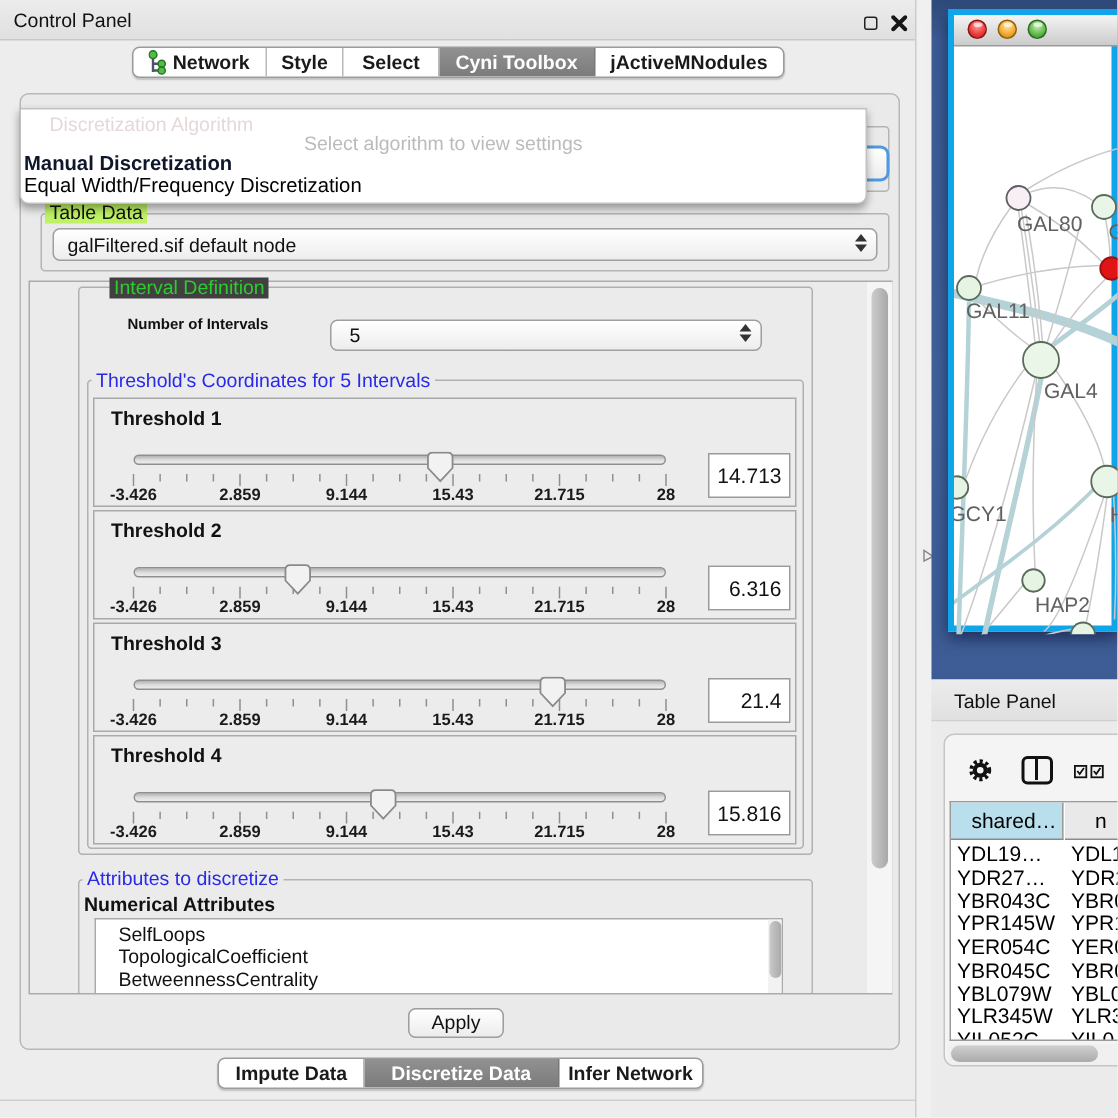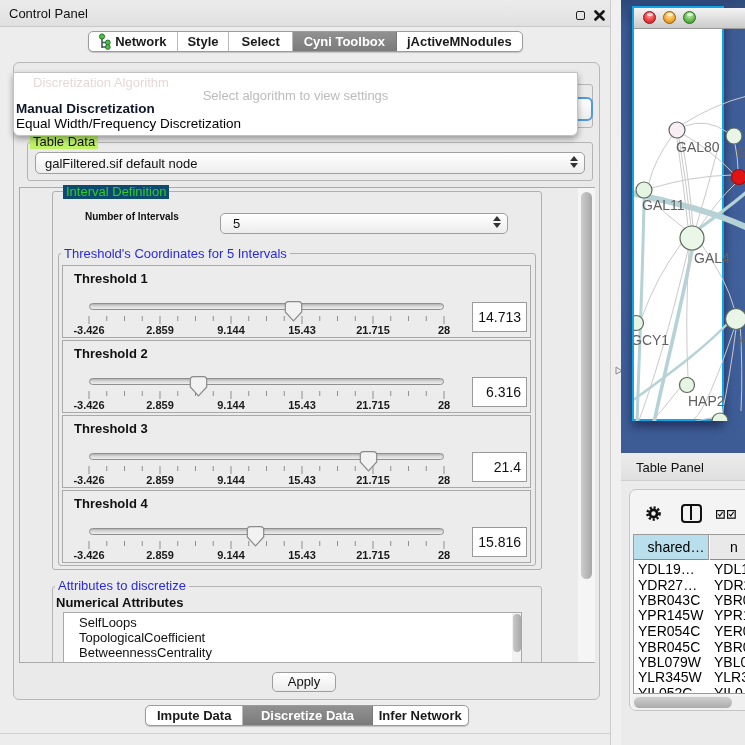--- a/index.html
+++ b/index.html
@@ -65,22 +65,22 @@
 #popup { left:13px; top:72px; width:565px; height:64px; background:#fff;
   border:1px solid #c2c2c2; border-radius:0 0 6px 6px;
   box-shadow:0 3px 6px rgba(0,0,0,0.35); z-index:30; }
 
 
 #divider { left:610px; top:0; width:11px; height:745px; background:#f0f0f0; border-left:1px solid #cccccc; }
 
 
 #rightbg { left:621px; top:0; width:124px; height:453px;
   background:linear-gradient(#2e4a7a, #3d5c96 6%, #41619c 60%, #3d5c96); }
-#netwin { left:632px; top:6px; width:92px; height:415px; background:#fff;
-  border:2px solid #0ea5e9; box-shadow:0 5px 10px rgba(0,0,25,0.5); }
+#netwin { left:632px; top:6px; width:113px; height:415px; background:#fff;
+  border:4px solid #0ea5e9; box-shadow:0 5px 10px rgba(0,0,25,0.5); }
 #nettitle { position:absolute; left:0; top:0; width:111px; height:21px;
   background:linear-gradient(#f4f4f4,#cbcbcb); border-bottom:1px solid #9a9a9a; }
 .mac { position:absolute; top:3px; width:13px; height:13px; border-radius:50%; }
 .mac:after { content:""; position:absolute; left:2.5px; top:0.8px; width:6px; height:3.4px; border-radius:50%; background:rgba(255,255,255,0.65); }
 #tpanelbar { left:621px; top:453px; width:124px; height:28px;
   background:linear-gradient(#ececec,#e0e0e0); border-bottom:1px solid #cfcfcf; }
 #tpanelbg { left:621px; top:481px; width:124px; height:264px; background:#ebebeb; }
 #tpanel { left:629px; top:489px; width:130px; height:222px; background:#f4f4f4;
   border:1px solid #c5c5c5; border-radius:7px; overflow:hidden; }
 .trow { position:absolute; left:0; width:127px; height:16px; font-size:14px; color:#000; }
@@ -111,21 +111,21 @@
       <span class="cv" style="left:9px;">galFiltered.sif default node</span>
       <span class="arrows" style="left:534px; top:3px;">
           <span class="up"></span>
           <span class="dn"></span>
         </span>
     </div>
 
     <div id="scrollpane" class="abs"></div>
 
     <div class="group" style="left:52px; top:191px; width:490px; height:379px; border-color:#b0b0b0; background:#ebebeb;"></div>
-    <div class="gtitle" style="left:63px; top:185px; color:#2ecc2e; background:#0c4a6e;">Interval Definition</div>
+    <div class="gtitle" style="left:73px; top:185px; color:#2ecc2e; background:#404040;">Interval Definition</div>
 
     <div class="abs" style="left:85px; top:211px; font-size:10px; font-weight:bold; color:#111;">Number of Intervals</div>
     <div class="combo" style="left:220px; top:213px; width:288px; height:21px;">
       <span class="cv" style="left:12px; top:2px;">5</span>
       <span class="arrows" style="left:272px; top:2px;">
           <span class="up"></span>
           <span class="dn"></span>
         </span>
     </div>
 

